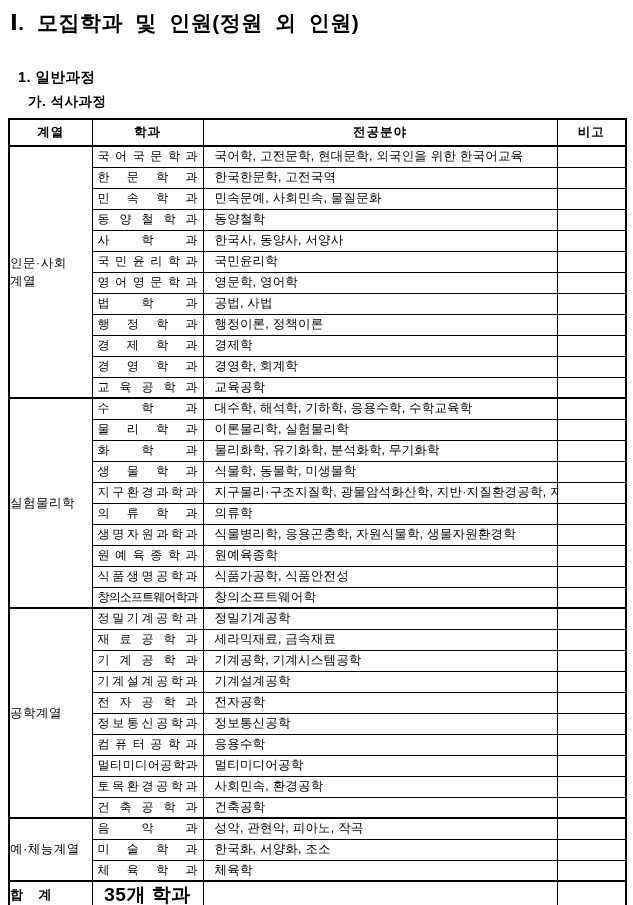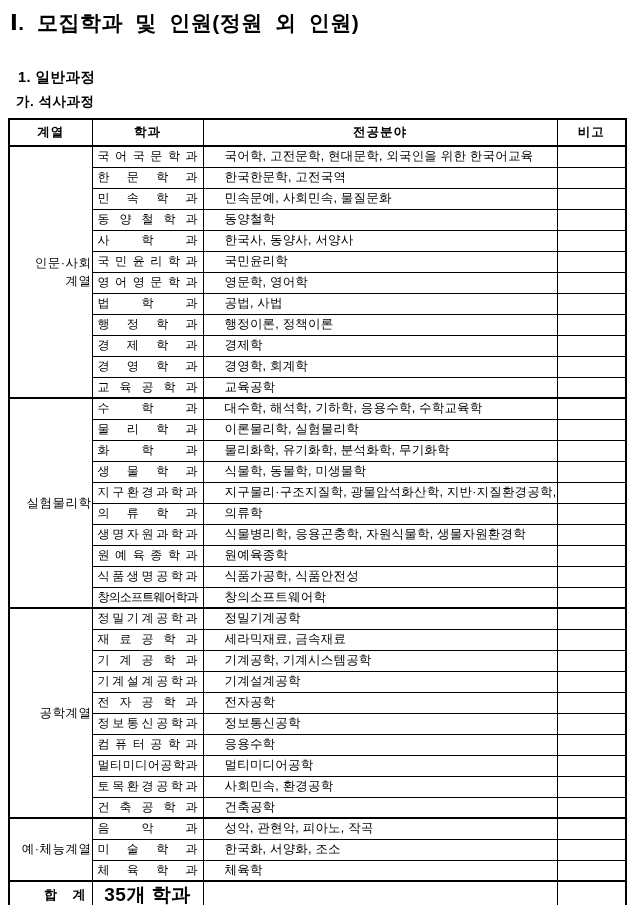--- a/index.html
+++ b/index.html
@@ -18,21 +18,21 @@
     letter-spacing: 0.5px;
     word-spacing: 6px;
   }
   .sec-heading-1 {
     margin: 31px 8px 0 18px;
     font-size: 14.5px;
     font-weight: bold;
     letter-spacing: 0.5px;
   }
   .sec-heading-2 {
-    margin: 6px 0 0 16px;
+    margin: 6px 0 0 28px;
     font-size: 13.5px;
     font-weight: bold;
     letter-spacing: 0.5px;
   }
   table.admission {
     margin: 7px 12px 0 8px;
     width: 617px;
     border-collapse: collapse;
     table-layout: fixed;
     border: 2px solid #000000;
@@ -50,36 +50,35 @@
   }
   thead th {
     height: 27px;
     font-weight: bold;
     text-align: center;
     border-bottom: 2px solid #000000;
     letter-spacing: 1px;
   }
   tbody td { height: 21px; }
   td.cat {
-    text-align: right;
+    text-align: left;
     line-height: 1.45;
     letter-spacing: 0.5px;
-    padding-left: 9px;
   }
   td.dept { padding: 0; }
   .dist {
     display: flex;
     justify-content: space-between;
     align-items: center;
     padding: 0 5px;
     font-size: 12px;
     white-space: nowrap;
   }
   td.major {
-    padding-left: 21px;
+    padding-left: 11px;
     text-align: left;
     white-space: nowrap;
     letter-spacing: 0.2px;
   }
   tr.sec-start td { border-top: 2px solid #000000; }
   tr.total-row td {
     height: 18px;
     border-top: 2px solid #000000;
     font-weight: bold;
   }

